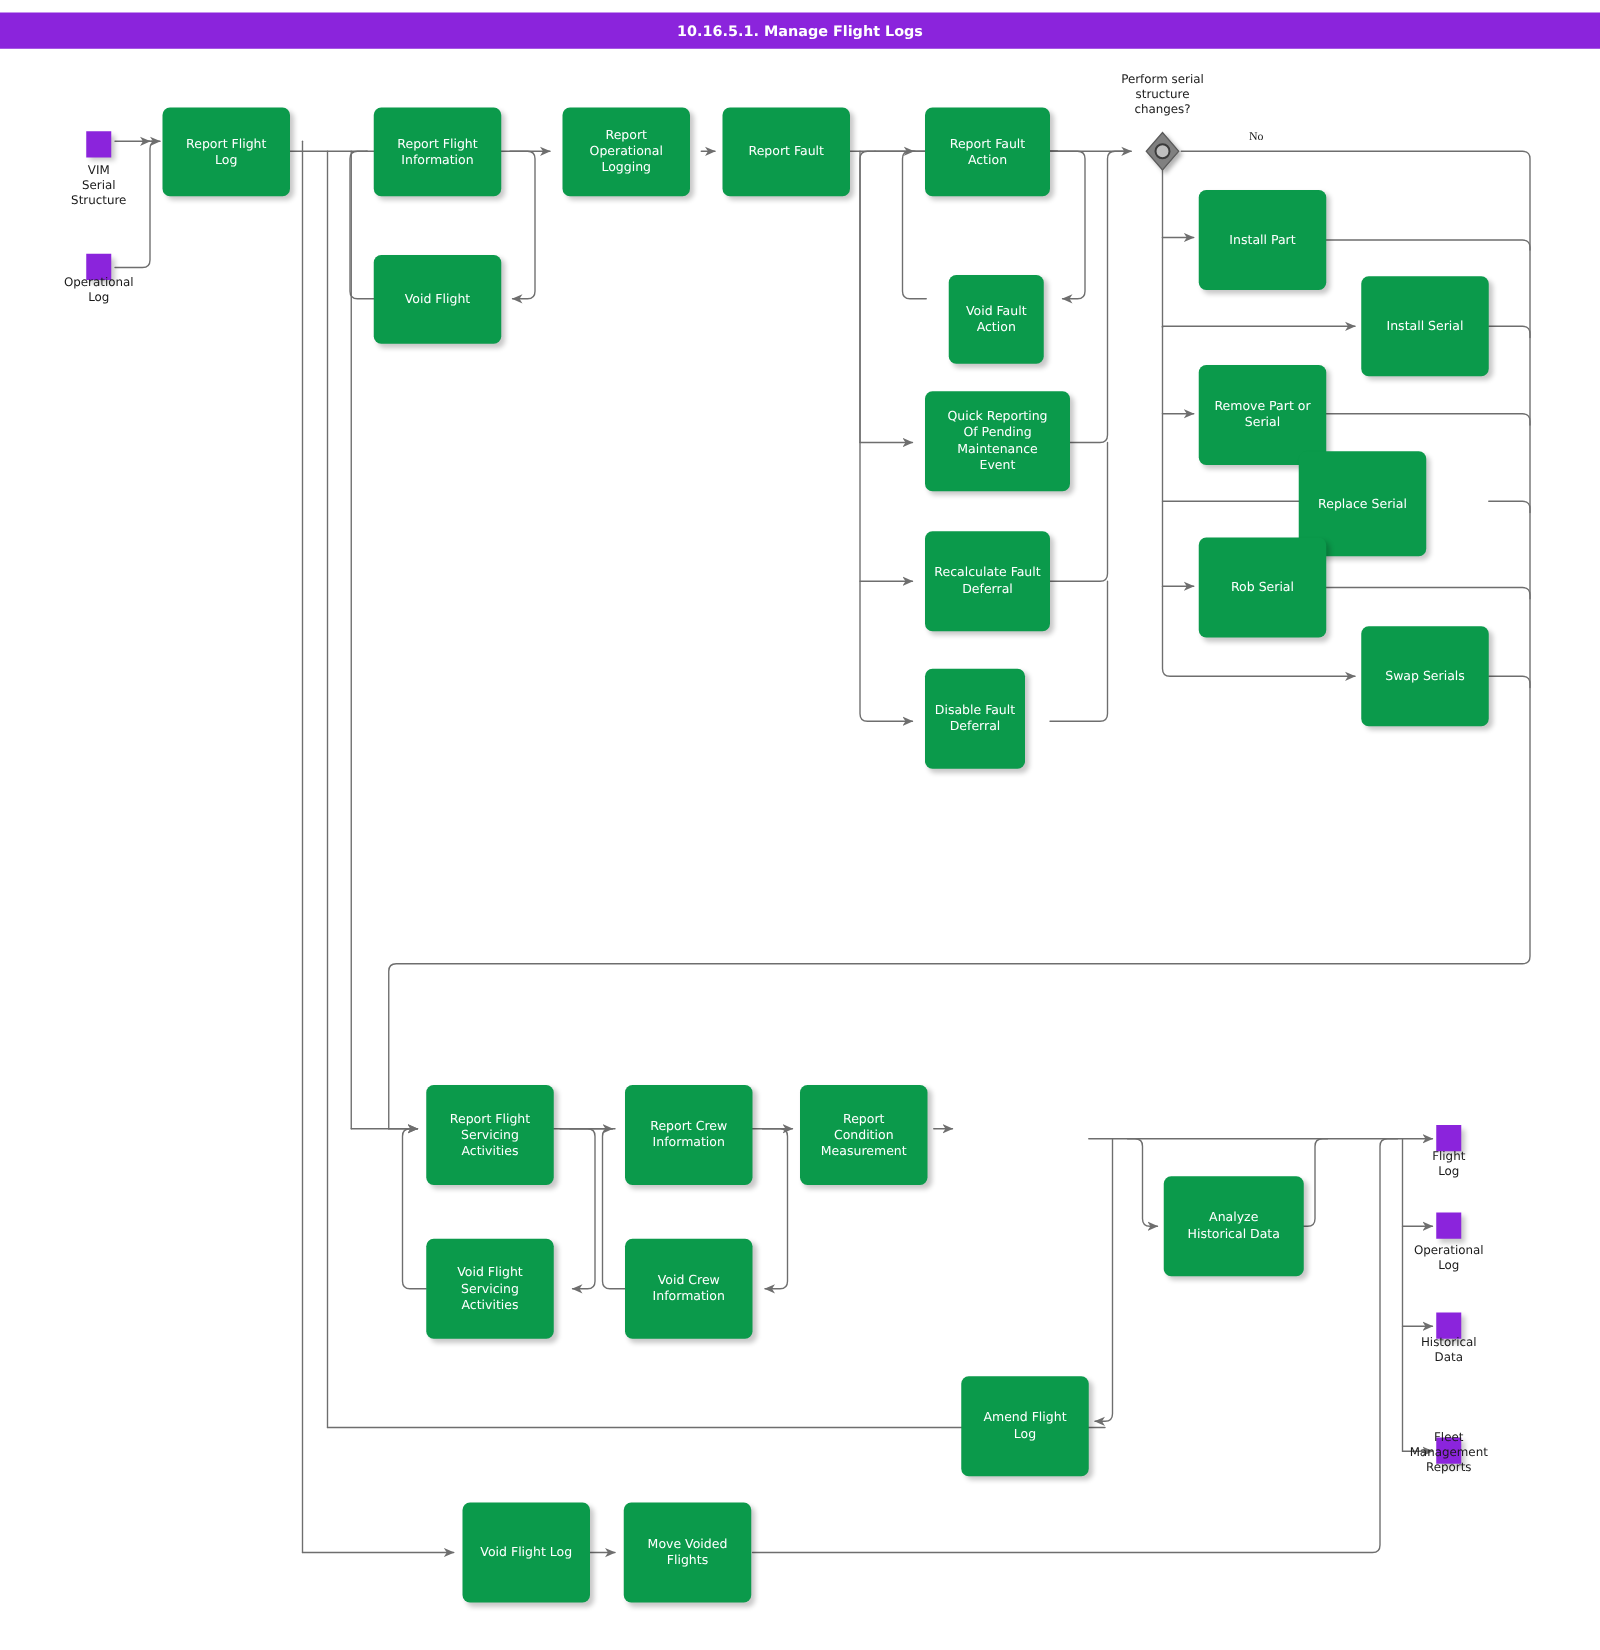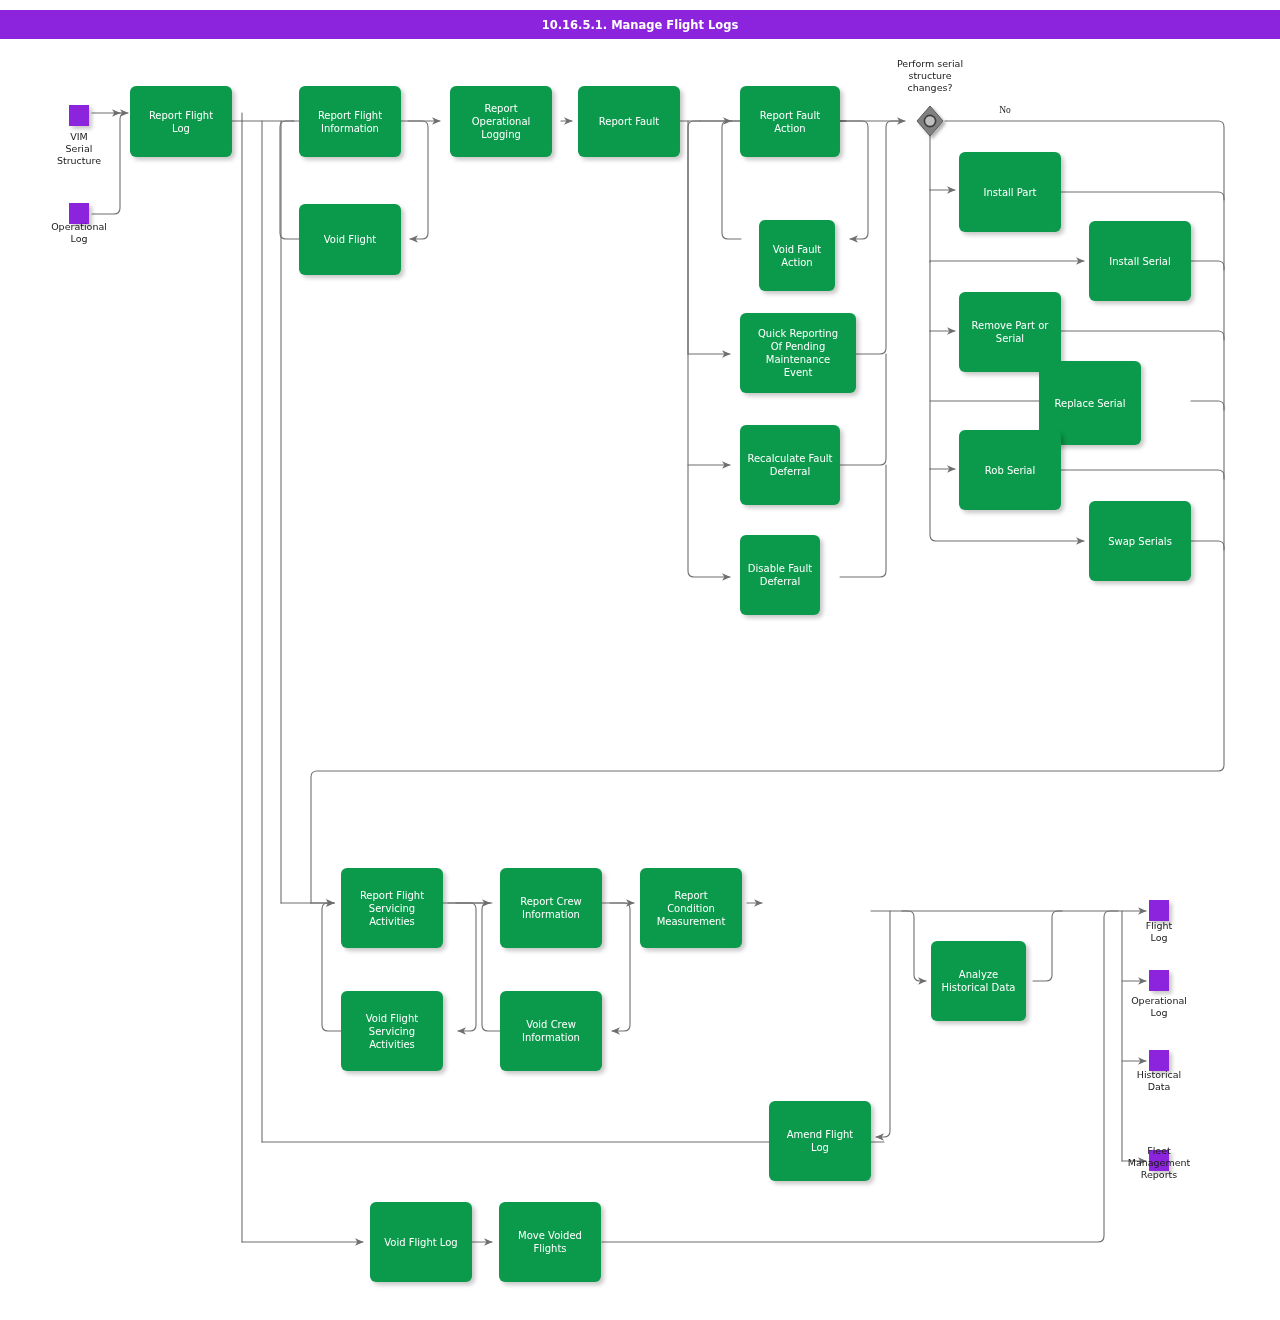--- a/index.html
+++ b/index.html
@@ -285,21 +285,21 @@
   <div class="node" style="left:341px; top:991px; width:102px; height:80px;">Void Flight
 Servicing
 Activities</div>
   <div class="node" style="left:500px; top:868px; width:102px; height:80px;">Report Crew
 Information</div>
   <div class="node" style="left:500px; top:991px; width:102px; height:80px;">Void Crew
 Information</div>
   <div class="node" style="left:640px; top:868px; width:102px; height:80px;">Report
 Condition
 Measurement</div>
-  <div class="node" style="left:931px; top:941px; width:95px; height:80px;">Analyze
+  <div class="node" style="left:931px; top:941px; width:112px; height:80px;">Analyze
 Historical Data</div>
   <div class="node" style="left:769px; top:1101px; width:102px; height:80px;">Amend Flight
 Log</div>
   <div class="node" style="left:370px; top:1202px; width:102px; height:80px;">Void Flight Log</div>
   <div class="node" style="left:499px; top:1202px; width:102px; height:80px;">Move Voided
 Flights</div>
 
 </div>
 
 </body></html>

